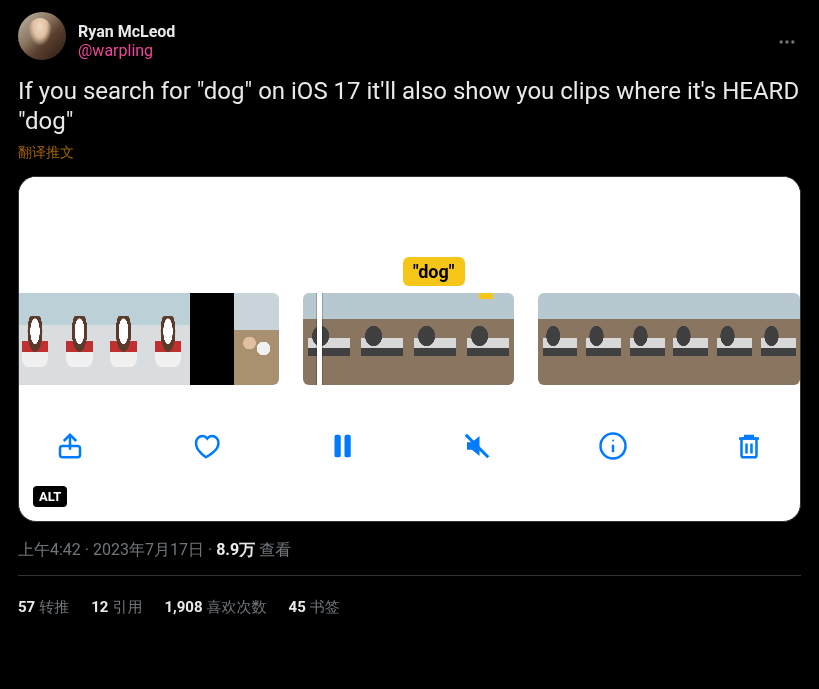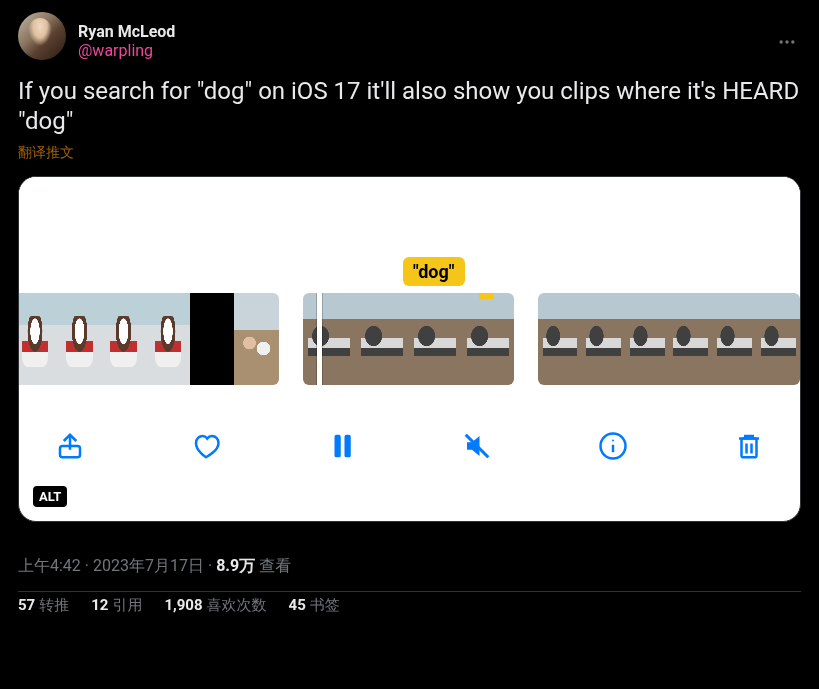--- a/index.html
+++ b/index.html
@@ -194,35 +194,35 @@
     bottom: 14px;
     background: #000;
     color: #fff;
     font-size: 13px;
     font-weight: 700;
     padding: 3px 6px;
     border-radius: 4px;
     cursor: pointer;
   }
   .meta-line {
-    margin-top: 34px;
+    margin-top: 18px;
     font-size: 16px;
     color: #71767b;
   }
   .meta-line .sep { margin: 0 4px; }
   .meta-line .bold { color: #e7e9ea; font-weight: 700; }
   .divider {
     height: 1px;
     background: #2f3336;
     margin-top: 14px;
   }
   .stats {
     display: flex;
     gap: 22px;
-    margin-top: 4px;
+    margin-top: 22px;
     font-size: 15px;
     color: #71767b;
   }
   .stats .num { color: #e7e9ea; font-weight: 700; margin-right: 4px; }
 </style>
 </head>
 <body>
 
 <div class="tweet">
 

